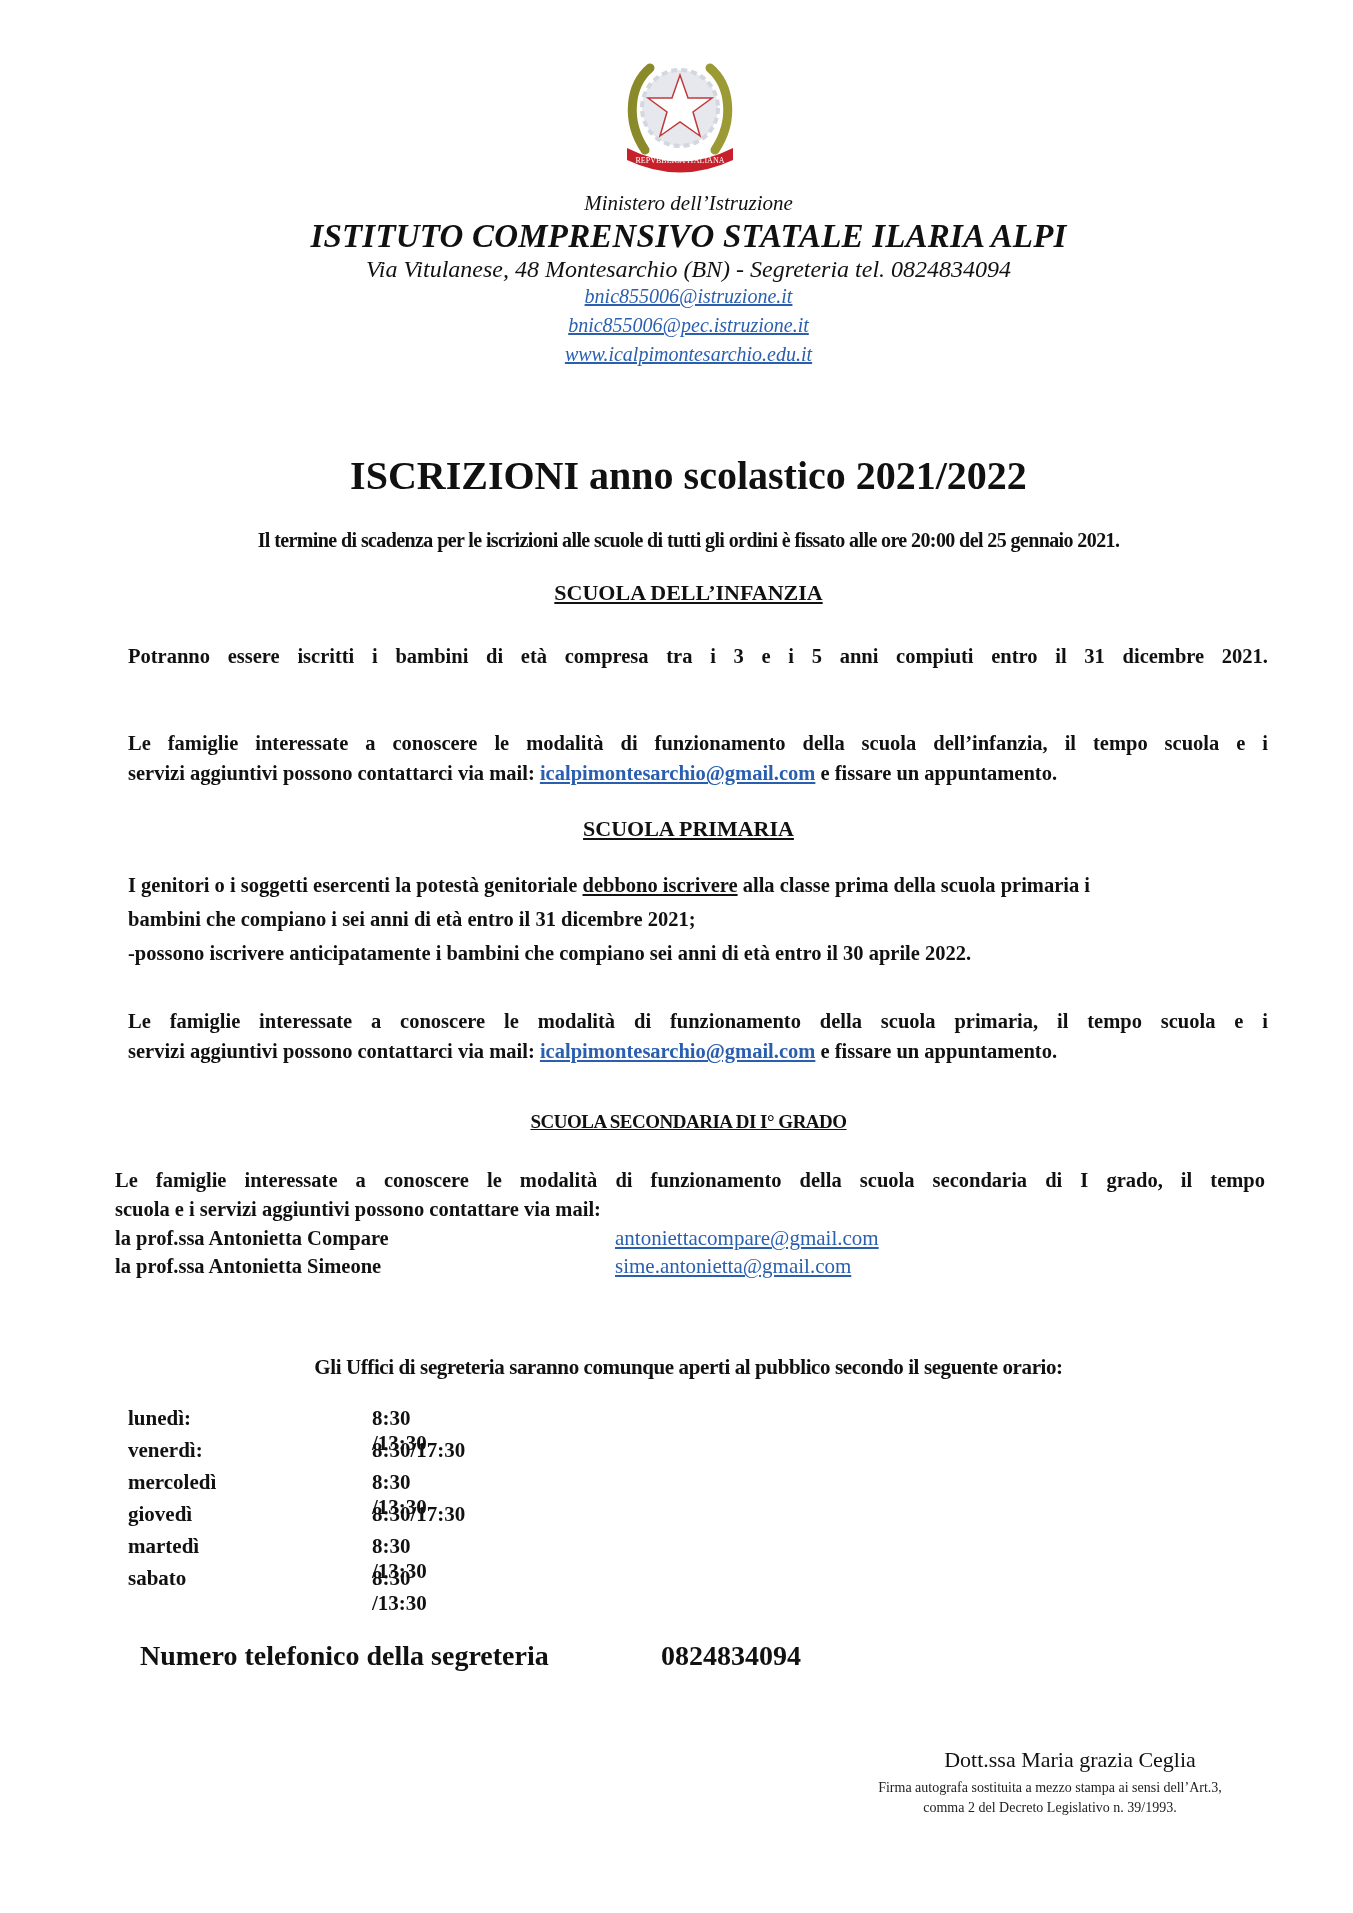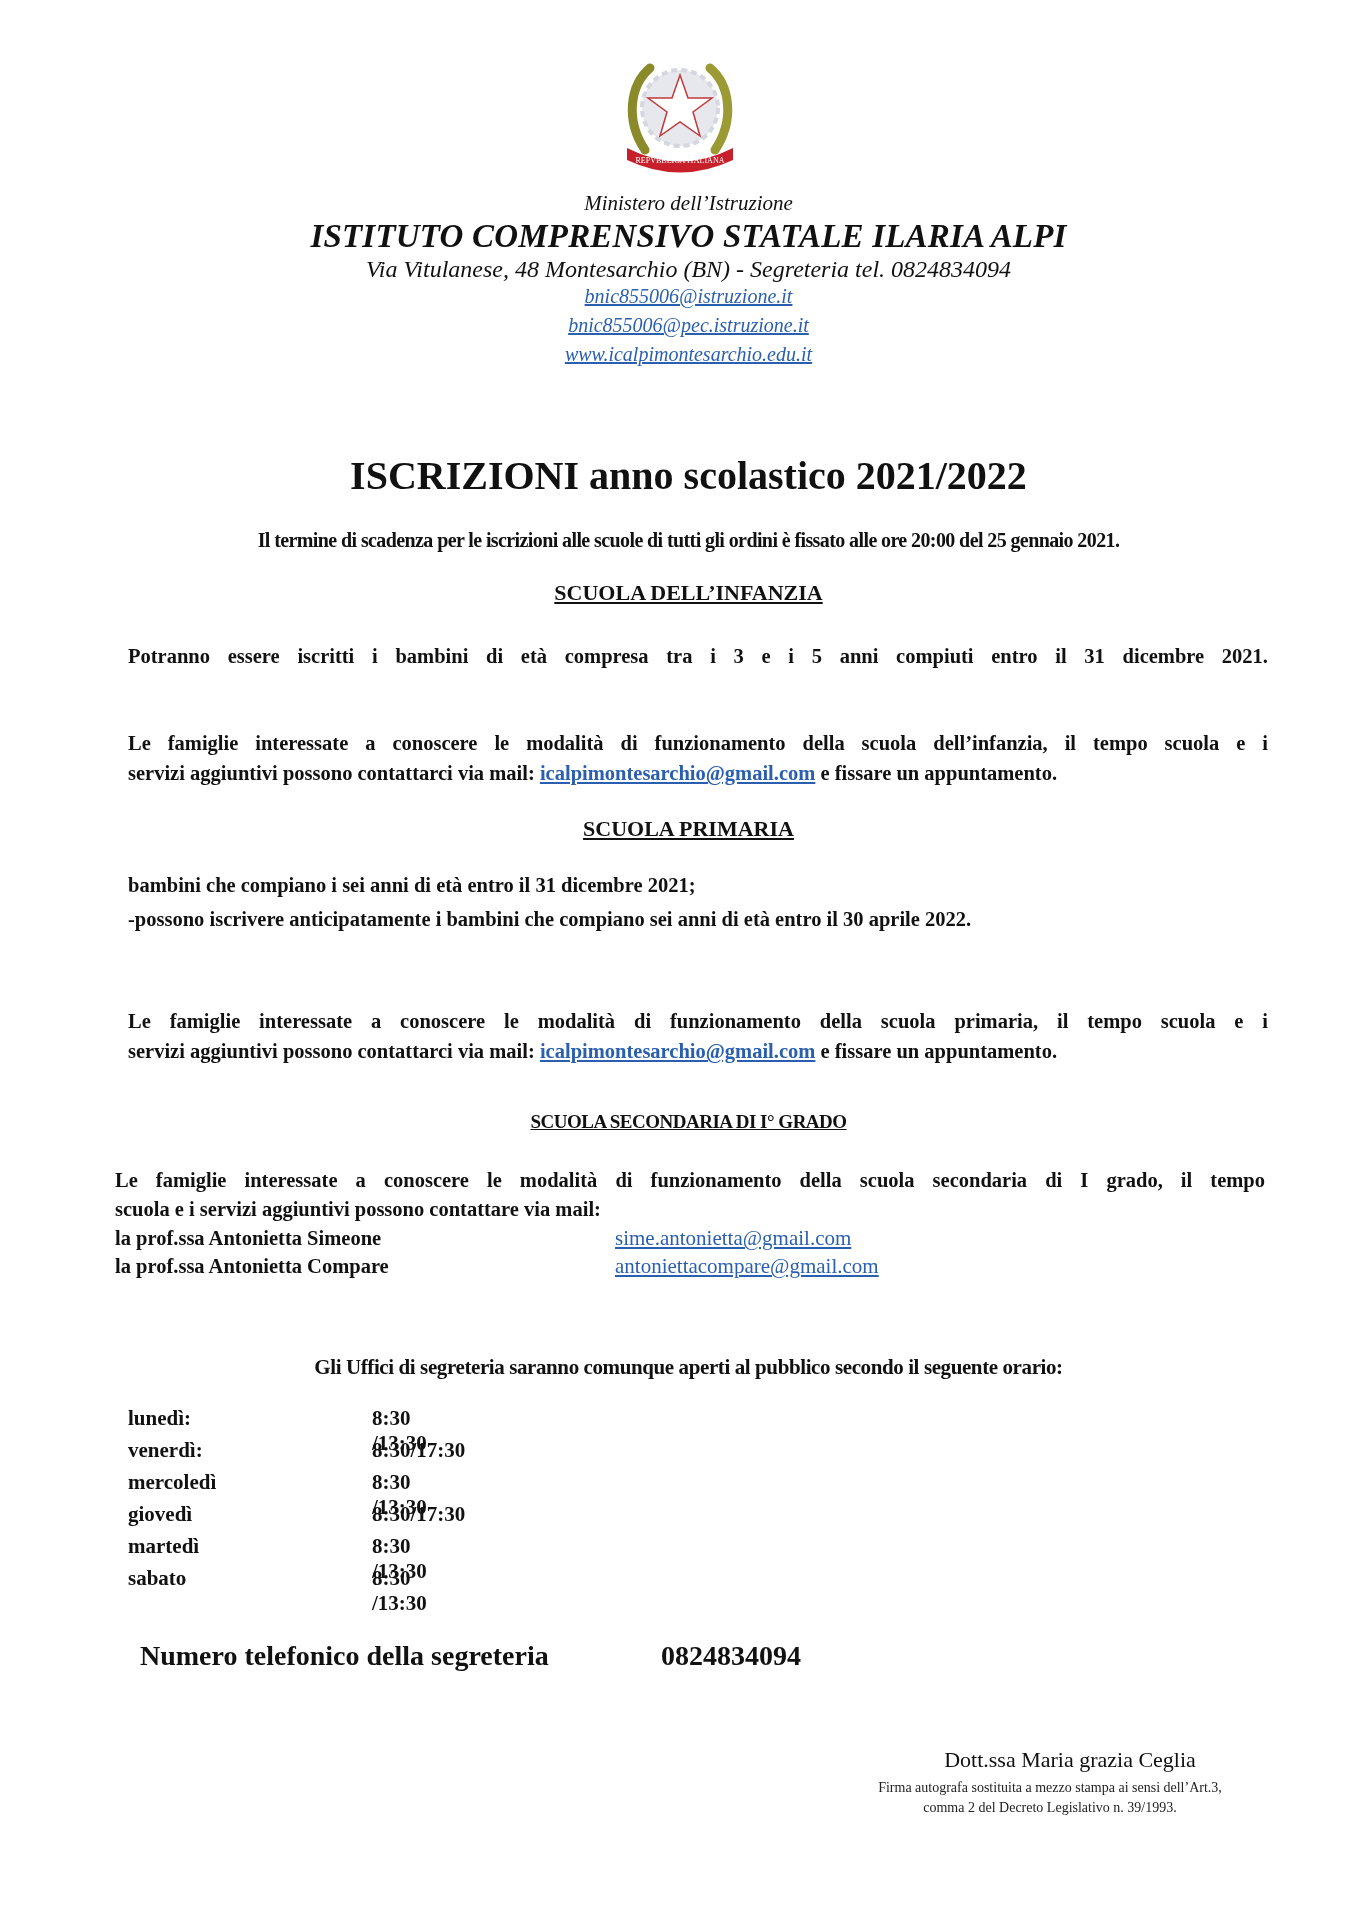--- a/index.html
+++ b/index.html
@@ -79,41 +79,44 @@
 </div>
 <div id="inf-p2" class="abs para">
   <span class="line just">Le famiglie interessate a conoscere le modalità di funzionamento della scuola dell’infanzia, il tempo scuola e i</span>
   <span class="line">
     <span>servizi aggiuntivi possono contattarci via mail: </span><a class="link">icalpimontesarchio@gmail.com</a><span> e fissare un appuntamento.</span>
   </span>
 </div>
 
 <div id="h-primaria" class="abs center section-h">SCUOLA PRIMARIA</div>
 <div id="pri-p1" class="abs para">
+  <span class="line">
+    <span>I genitori o i soggetti esercenti la potestà genitoriale </span><span style="text-decoration:underline">debbono iscrivere</span><span> alla classe prima della scuola primaria i</span>
+  </span>
   <span class="line">bambini che compiano i sei anni di età entro il 31 dicembre 2021;</span>
   <span class="line">-possono iscrivere anticipatamente i bambini che compiano sei anni di età entro il 30 aprile 2022.</span>
 </div>
 <div id="pri-p2" class="abs para">
   <span class="line just">Le famiglie interessate a conoscere le modalità di funzionamento della scuola primaria, il tempo scuola e i</span>
   <span class="line">
     <span>servizi aggiuntivi possono contattarci via mail: </span><a class="link">icalpimontesarchio@gmail.com</a><span> e fissare un appuntamento.</span>
   </span>
 </div>
 
 <div id="h-secondaria" class="abs center section-h">SCUOLA SECONDARIA DI I° GRADO</div>
 <div id="sec-p" class="abs para">
   <span class="line just">Le famiglie interessate a conoscere le modalità di funzionamento della scuola secondaria di I grado, il tempo</span>
   <span class="line">scuola e i servizi aggiuntivi possono contattare via mail:</span>
   <div class="contact-row">
+    <span class="contact-name">la prof.ssa Antonietta Compare</span>
+    <a class="contact-mail link">antoniettacompare@gmail.com</a>
+  </div>
+  <div class="contact-row">
     <span class="contact-name">la prof.ssa Antonietta Simeone</span>
     <a class="contact-mail link">sime.antonietta@gmail.com</a>
-  </div>
-  <div class="contact-row">
-    <span class="contact-name">la prof.ssa Antonietta Compare</span>
-    <a class="contact-mail link">antoniettacompare@gmail.com</a>
   </div>
 </div>
 
 <div id="uffici" class="abs center">Gli Uffici di segreteria saranno comunque aperti al pubblico secondo il seguente orario:</div>
 <div id="hours" class="abs">
   <div class="hour-row">
       <span class="hour-day">lunedì:</span>
       <span class="hour-time">8:30 /13:30</span>
     </div>
   <div class="hour-row">

